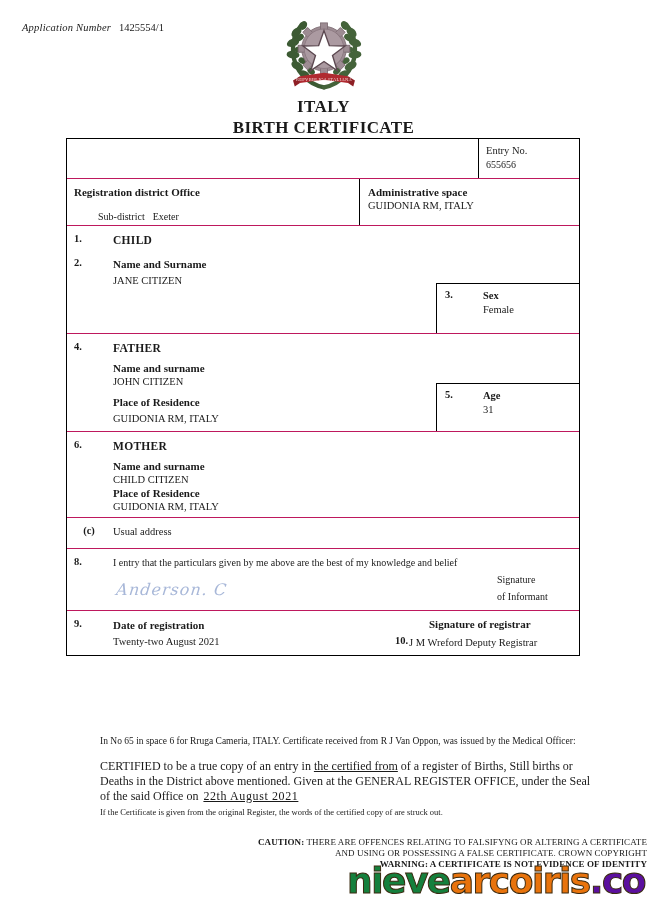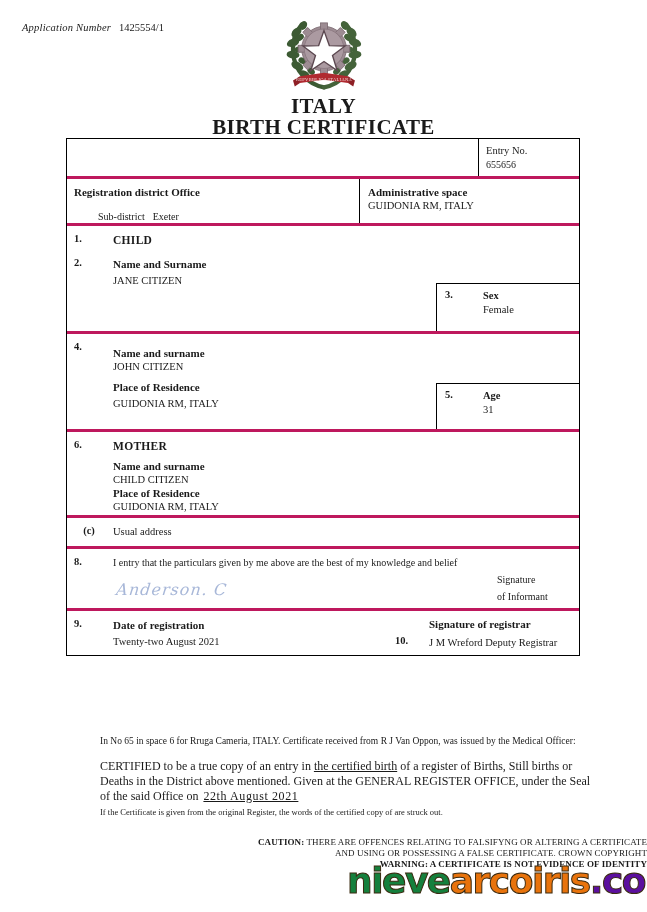--- a/index.html
+++ b/index.html
@@ -40,39 +40,39 @@
     justify-content: center;
   }
   .emblem { width: 86px; height: 86px; display: block; }
 
   .doc-title {
     position: absolute;
     left: 0; right: 0;
     top: 96px;
     text-align: center;
     font-weight: bold;
-    font-size: 21px;
+    font-size: 17px;
     line-height: 21px;
     letter-spacing: .4px;
   }
   .doc-title .line2 { display: block; }
 
   
   .cert-table {
     position: absolute;
     left: 66px;
     top: 138px;
     width: 514px;
     border: 1px solid #000;
     border-collapse: collapse;
     box-sizing: border-box;
   }
   .row {
     position: relative;
-    border-bottom: 3px solid #be185d;
+    border-bottom: 1px solid #be185d;
     box-sizing: border-box;
   }
   .row:last-child { border-bottom: none; }
 
   .numcol {
     position: absolute;
     left: 7px;
     top: 7px;
     width: 38px;
     font-weight: bold;
@@ -200,21 +200,21 @@
   }
   .reg-right-lbl {
     position: absolute;
     left: 362px;
     top: 7px;
     font-weight: bold;
     font-size: 11px;
   }
   .reg-right-val {
     position: absolute;
-    left: 362px;
+    left: 342px;
     top: 26px;
     font-size: 10.5px;
   }
 
   
   .footer {
     position: absolute;
     left: 100px;
     top: 735px;
     width: 492px;
@@ -370,20 +370,21 @@
       <div class="s-body">
         <div class="s-lbl">Sex</div>
         <div class="s-val">Female</div>
       </div>
     </div>
   </div>
 
   <div class="row row-father">
     <div class="numcol">4.</div>
     <div class="body-col">
+      <div class="lbl-big">FATHER</div>
       <div class="sub-block">
         <div class="lbl">Name and surname</div>
         <div class="val">JOHN CITIZEN</div>
       </div>
       <div style="padding-top:7px;">
         <div class="lbl">Place of Residence</div>
         <div class="val-sp">GUIDONIA RM, ITALY</div>
       </div>
     </div>
     <div class="side-box" style="top:49px; bottom:0;">
@@ -437,21 +438,21 @@
     <div class="reg-right-num">10.</div>
     <div class="reg-right-lbl">Signature of registrar</div>
     <div class="reg-right-val">J M Wreford Deputy Registrar</div>
   </div>
 
 </div>
 
 <div class="footer">
   <div class="foot-note">In No 65 in space 6 for Rruga Cameria,  ITALY.  Certificate received from R J Van Oppon, was issued by the Medical Officer:</div>
   <div class="certified">
-    <span>CERTIFIED to be a true copy of an entry in </span><u>the certified birth</u><span> of a register of Births, Still births or Deaths in the District above mentioned. Given at the GENERAL REGISTER OFFICE, under the Seal of the said Office on</span><span class="dateline">22th  August  2021</span>
+    <span>CERTIFIED to be a true copy of an entry in </span><u>the certified from</u><span> of a register of Births, Still births or Deaths in the District above mentioned. Given at the GENERAL REGISTER OFFICE, under the Seal of the said Office on</span><span class="dateline">22th  August  2021</span>
   </div>
   <div class="struck-note">If the Certificate is given from the original Register, the words of the certified copy of are struck out.</div>
 </div>
 
 <div class="caution">
   <span class="c-lead">CAUTION:</span><span> THERE ARE OFFENCES RELATING TO FALSIFYNG OR ALTERING A CERTIFICATE</span><br>
   <span>AND USING OR POSSESSING A FALSE CERTIFICATE. CROWN COPYRIGHT</span>
   <span class="warn">WARNING: A CERTIFICATE IS NOT EVIDENCE OF IDENTITY</span>
 </div>
 

